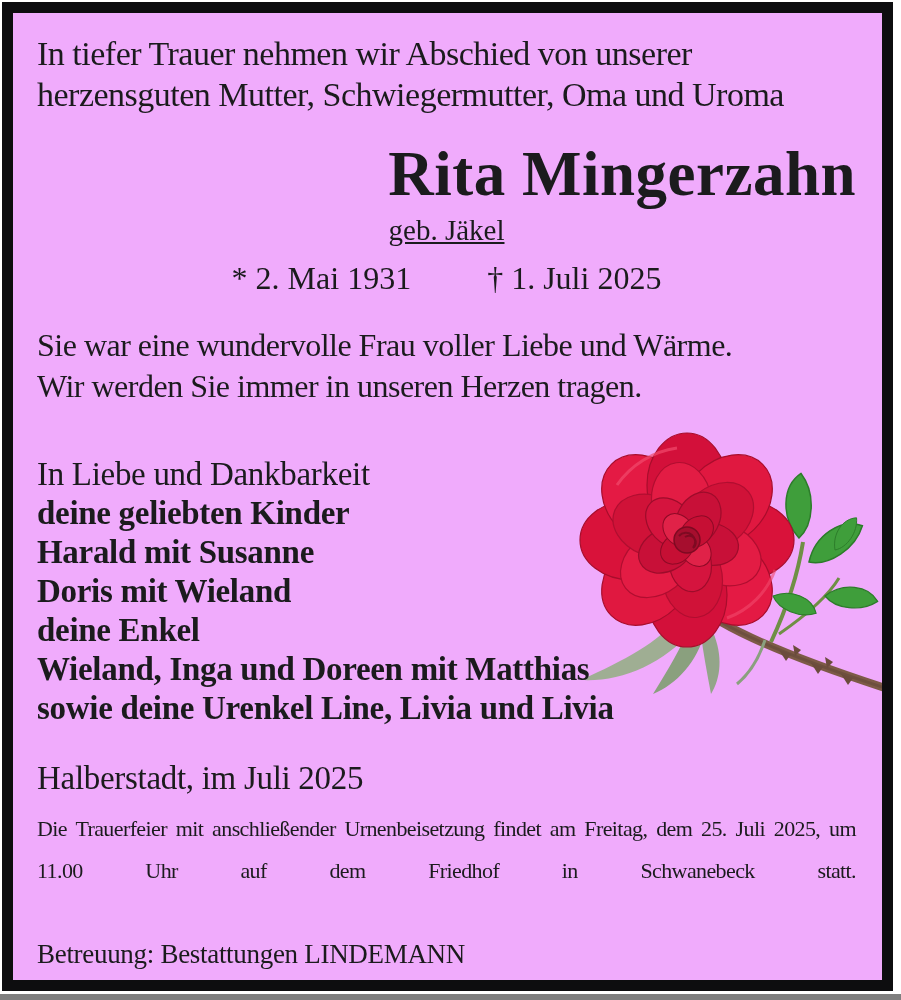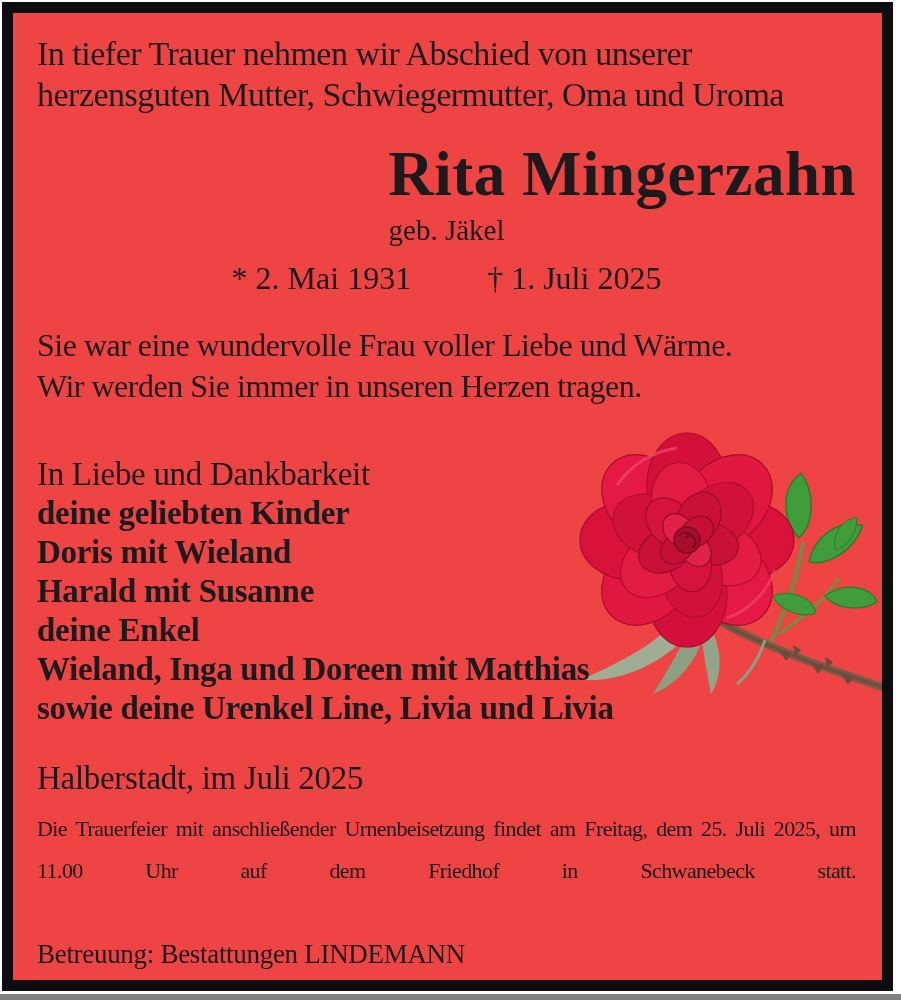--- a/index.html
+++ b/index.html
@@ -8,32 +8,32 @@
     background:#ffffff; overflow:hidden;
     font-family:"Liberation Serif","DejaVu Serif",serif;
     color:#1b1b1d;
   }
   .bottom-strip {
     position:absolute; left:0; right:0; bottom:0; height:6px;
     background:#7f7f7f;
   }
   .frame {
     position:absolute; top:2px; left:2px; right:8px; bottom:9px;
-    border:11px solid #0d0d0f; background:#ef4444; overflow:hidden;
+    border:11px solid #0d0d0f; background:#f0abfc; overflow:hidden;
   }
   .content {
     position:relative; z-index:2;
     padding:20px 26px 0 24px;
   }
   .intro { font-size:34px; line-height:41px; letter-spacing:-0.5px; }
   .deceased-name {
     text-align:right; font-weight:bold; font-size:63px; line-height:70px;
     margin-top:24px; letter-spacing:0.5px;
   }
-  .maiden { text-align:center; font-size:29px; line-height:34px; margin-top:4px; }
+  .maiden { text-align:center; font-size:29px; line-height:34px; margin-top:4px;text-decoration:underline; }
   .dates { text-align:center; font-size:32px; line-height:38px; margin-top:12px; }
   .dates .birth { margin-right:68px; }
   .tribute { font-size:32px; line-height:41px; letter-spacing:-0.5px; margin-top:28px; }
   .mourners { margin-top:48px; font-size:33px; line-height:39px; letter-spacing:-0.3px; }
   .mourners .bold-line { font-weight:bold; }
   .place-date { margin-top:30px; font-size:33px; line-height:40px; letter-spacing:-0.3px; }
   .funeral {
     margin-top:10px; font-size:22px; line-height:42px; letter-spacing:-0.6px;
     text-align:justify;
   }
@@ -133,22 +133,22 @@
     </div>
 
     <div class="tribute">
       <div>Sie war eine wundervolle Frau voller Liebe und Wärme.</div>
       <div>Wir werden Sie immer in unseren Herzen tragen.</div>
     </div>
 
     <div class="mourners">
       <div>In Liebe und Dankbarkeit</div>
       <div class="bold-line">deine geliebten Kinder</div>
+      <div class="bold-line">Harald mit Susanne</div>
       <div class="bold-line">Doris mit Wieland</div>
-      <div class="bold-line">Harald mit Susanne</div>
       <div class="bold-line">deine Enkel</div>
       <div class="bold-line">Wieland, Inga und Doreen mit Matthias</div>
       <div class="bold-line">sowie deine Urenkel Line, Livia und Livia</div>
     </div>
 
     <div class="place-date">Halberstadt, im Juli 2025</div>
 
     <div class="funeral">Die Trauerfeier mit anschließender Urnenbeisetzung findet am Freitag, dem 25. Juli 2025, um 11.00 Uhr auf dem Friedhof in Schwanebeck statt.</div>
 
     <div class="care">Betreuung: Bestattungen LINDEMANN</div>

